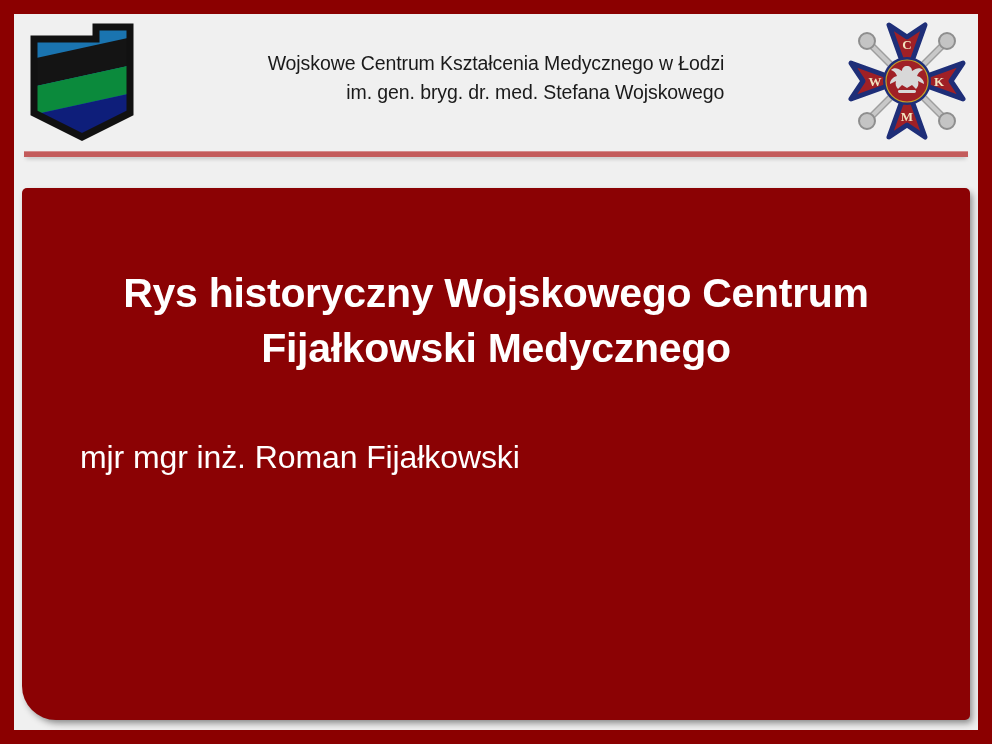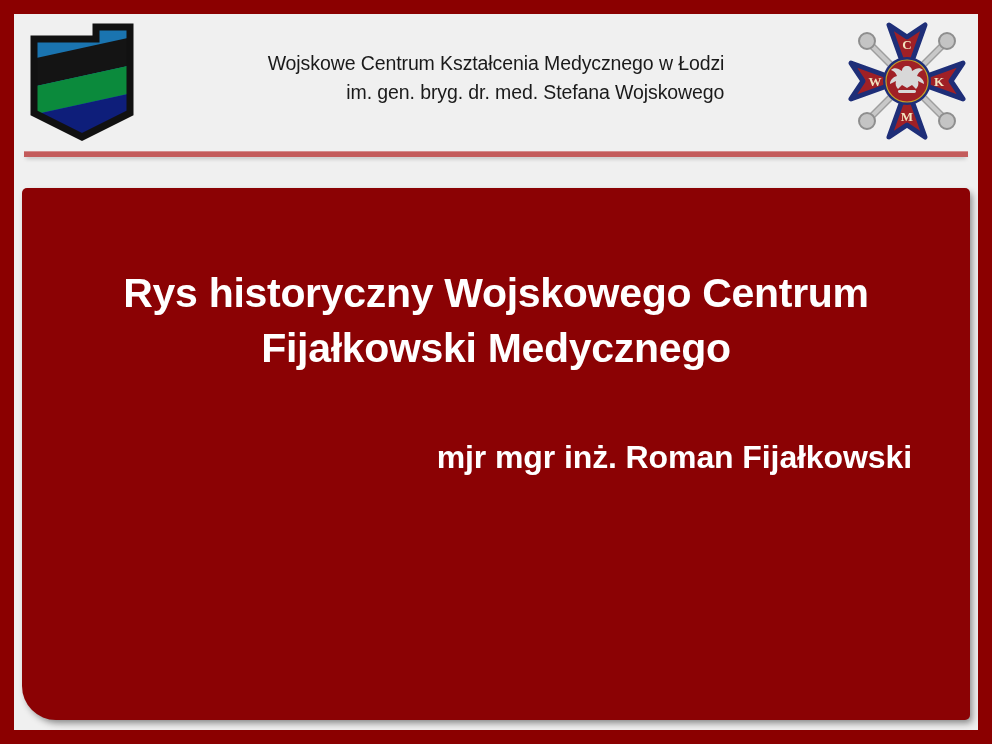--- a/index.html
+++ b/index.html
@@ -113,24 +113,24 @@
     font-size: 41px;
     font-weight: 700;
     line-height: 1.33;
     letter-spacing: -0.3px;
   }
   .title .line { display: block; }
 
   .subtitle {
     margin-top: 62px;
     width: 100%;
-    text-align: right;
+    text-align: left;
     color: #FFFFFF;
     font-size: 32px;
-    font-weight: 700;
+    font-weight: 400;
     line-height: 1.3;
     letter-spacing: -0.1px;
   }
 </style>
 </head>
 <body>
 
 <div id="slide">
 
   <div class="canvas">

